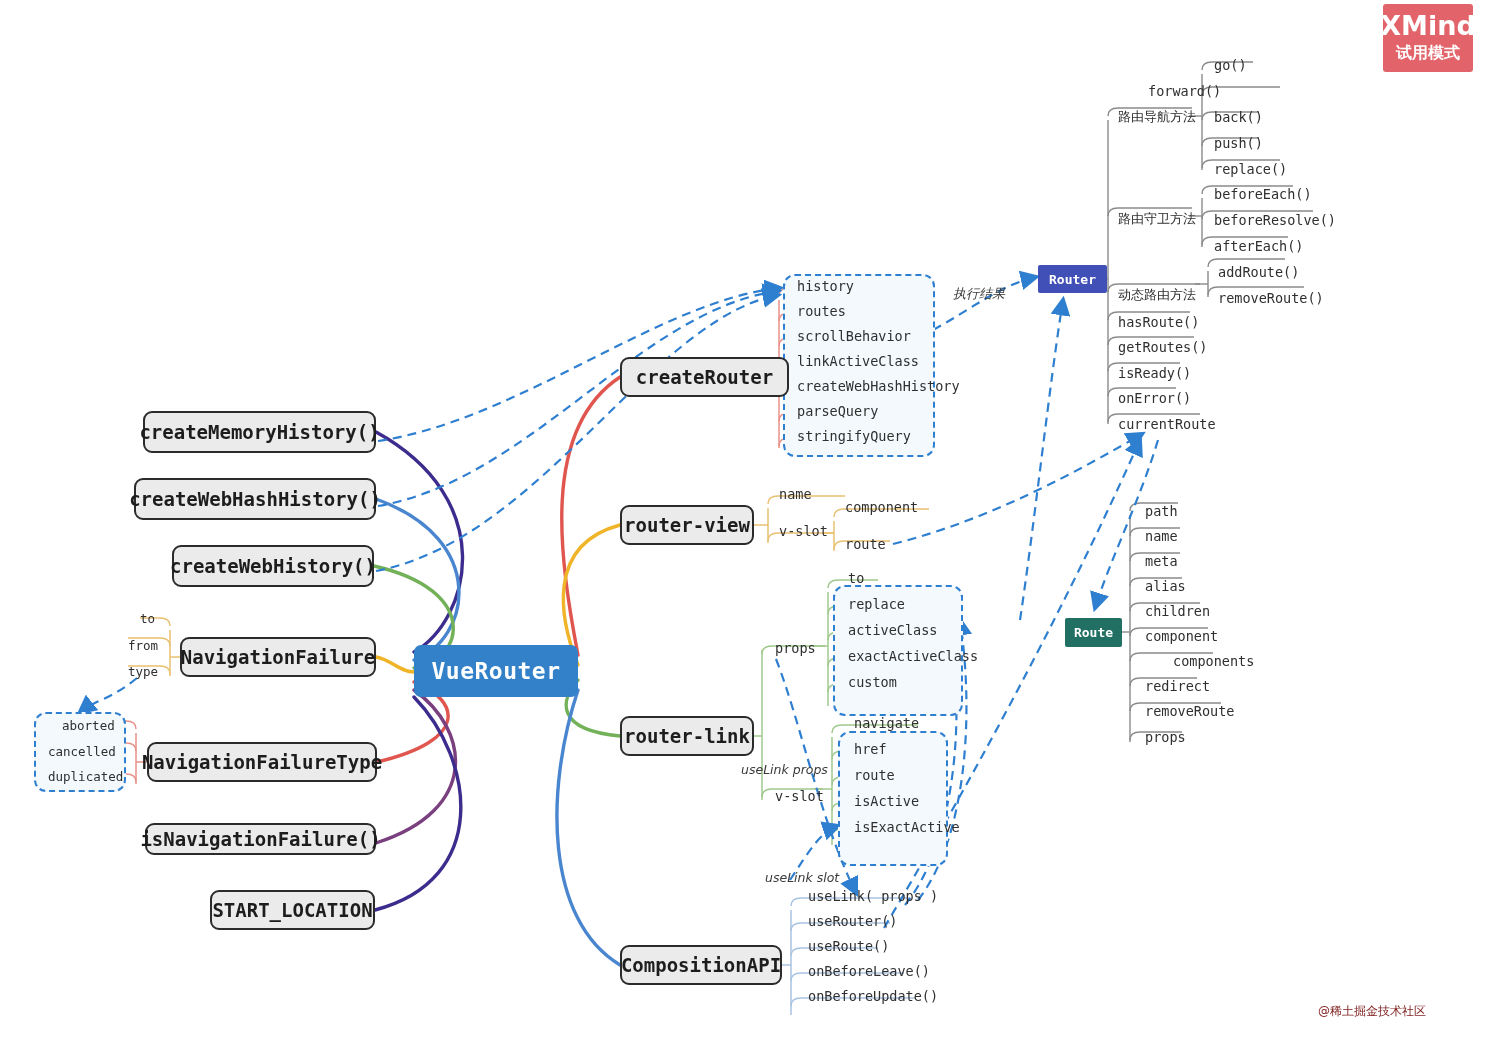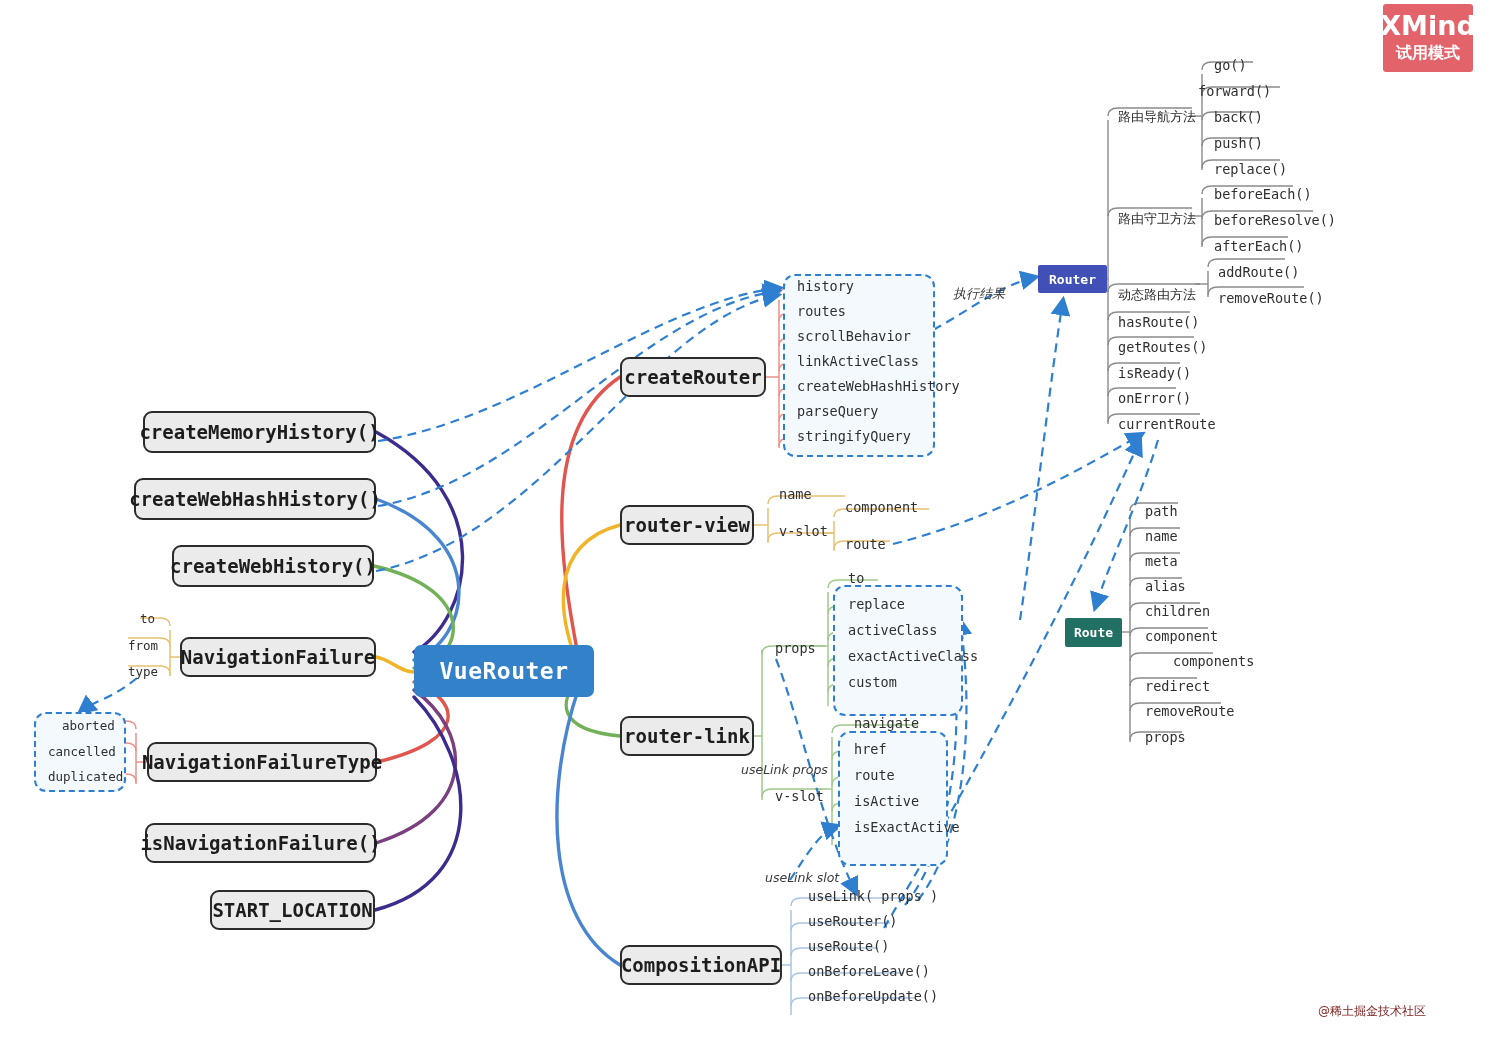--- a/index.html
+++ b/index.html
@@ -212,33 +212,33 @@
 
       <path d="M137,678 C 110,700 95,700 80,712"></path>
     </g>
   </svg>
 
   <div class="group" style="left:783px;top:274px;width:152px;height:183px;"></div>
   <div class="group" style="left:833px;top:585px;width:130px;height:131px;"></div>
   <div class="group" style="left:838px;top:731px;width:110px;height:135px;"></div>
   <div class="group" style="left:34px;top:712px;width:92px;height:80px;"></div>
 
-  <div class="node root" style="left:414px;top:645px;width:180px;height:52px;">VueRouter</div>
-
-  <div class="node main" style="left:620px;top:357px;width:146px;height:40px;text-align:right;">createRouter</div>
+  <div class="node root" style="left:414px;top:645px;width:164px;height:52px;">VueRouter</div>
+
+  <div class="node main" style="left:620px;top:357px;width:169px;height:40px;text-align:right;">createRouter</div>
   <div class="node main" style="left:620px;top:505px;width:134px;height:40px;">router-view</div>
   <div class="node main" style="left:620px;top:716px;width:134px;height:40px;">router-link</div>
   <div class="node main" style="left:620px;top:945px;width:162px;height:40px;">CompositionAPI</div>
 
   <div class="node main" style="left:143px;top:411px;width:233px;height:42px;">createMemoryHistory()</div>
   <div class="node main" style="left:134px;top:478px;width:242px;height:42px;">createWebHashHistory()</div>
   <div class="node main" style="left:172px;top:545px;width:202px;height:42px;">createWebHistory()</div>
   <div class="node main" style="left:147px;top:742px;width:230px;height:40px;">NavigationFailureType</div>
   <div class="node main" style="left:180px;top:637px;width:196px;height:40px;">NavigationFailure</div>
-  <div class="node main" style="left:145px;top:823px;width:231px;height:40px;">isNavigationFailure()</div>
+  <div class="node main" style="left:145px;top:823px;width:231px;height:32px;">isNavigationFailure()</div>
   <div class="node main" style="left:210px;top:890px;width:165px;height:40px;">START_LOCATION</div>
 
   <div class="node sq router" style="left:1038px;top:265px;width:69px;height:28px;">Router</div>
   <div class="node sq route" style="left:1065px;top:618px;width:57px;height:29px;">Route</div>
 
   <div class="node leaf" style="left:797px;top:278px;">history</div>
   <div class="node leaf" style="left:797px;top:303px;">routes</div>
   <div class="node leaf" style="left:797px;top:328px;">scrollBehavior</div>
   <div class="node leaf" style="left:797px;top:353px;">linkActiveClass</div>
   <div class="node leaf" style="left:797px;top:378px;">createWebHashHistory</div>
@@ -275,21 +275,21 @@
 
   <div class="node leaf sm" style="left:62px;top:718px;">aborted</div>
   <div class="node leaf sm" style="left:48px;top:744px;">cancelled</div>
   <div class="node leaf sm" style="left:48px;top:769px;">duplicated</div>
 
   <div class="node leaf cn" style="left:1118px;top:108px;">路由导航方法</div>
   <div class="node leaf cn" style="left:1118px;top:210px;">路由守卫方法</div>
   <div class="node leaf cn" style="left:1118px;top:286px;">动态路由方法</div>
 
   <div class="node leaf" style="left:1214px;top:57px;">go()</div>
-  <div class="node leaf" style="left:1198px;top:83px;text-align:right;">forward()</div>
+  <div class="node leaf" style="left:1148px;top:83px;text-align:right;">forward()</div>
   <div class="node leaf" style="left:1214px;top:109px;">back()</div>
   <div class="node leaf" style="left:1214px;top:135px;">push()</div>
   <div class="node leaf" style="left:1214px;top:161px;">replace()</div>
 
   <div class="node leaf" style="left:1214px;top:186px;">beforeEach()</div>
   <div class="node leaf" style="left:1214px;top:212px;">beforeResolve()</div>
   <div class="node leaf" style="left:1214px;top:238px;">afterEach()</div>
 
   <div class="node leaf" style="left:1218px;top:264px;">addRoute()</div>
   <div class="node leaf" style="left:1218px;top:290px;">removeRoute()</div>

